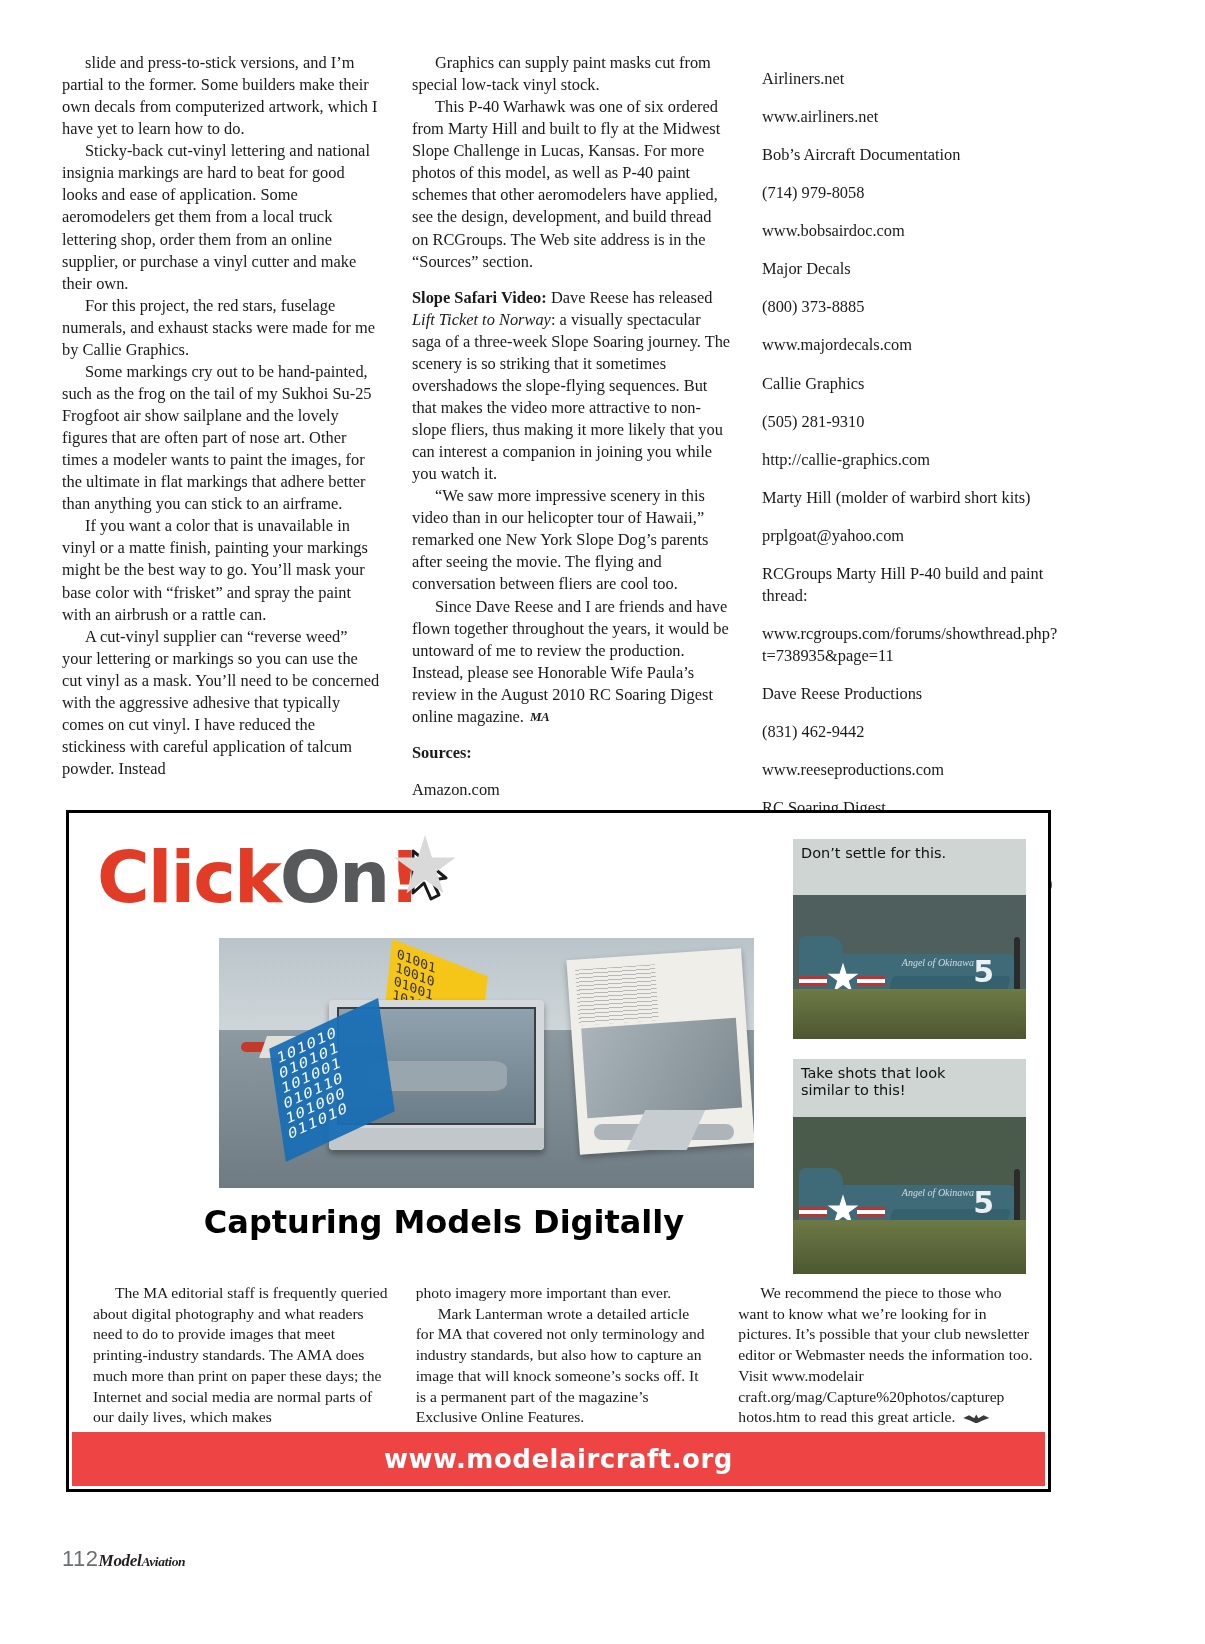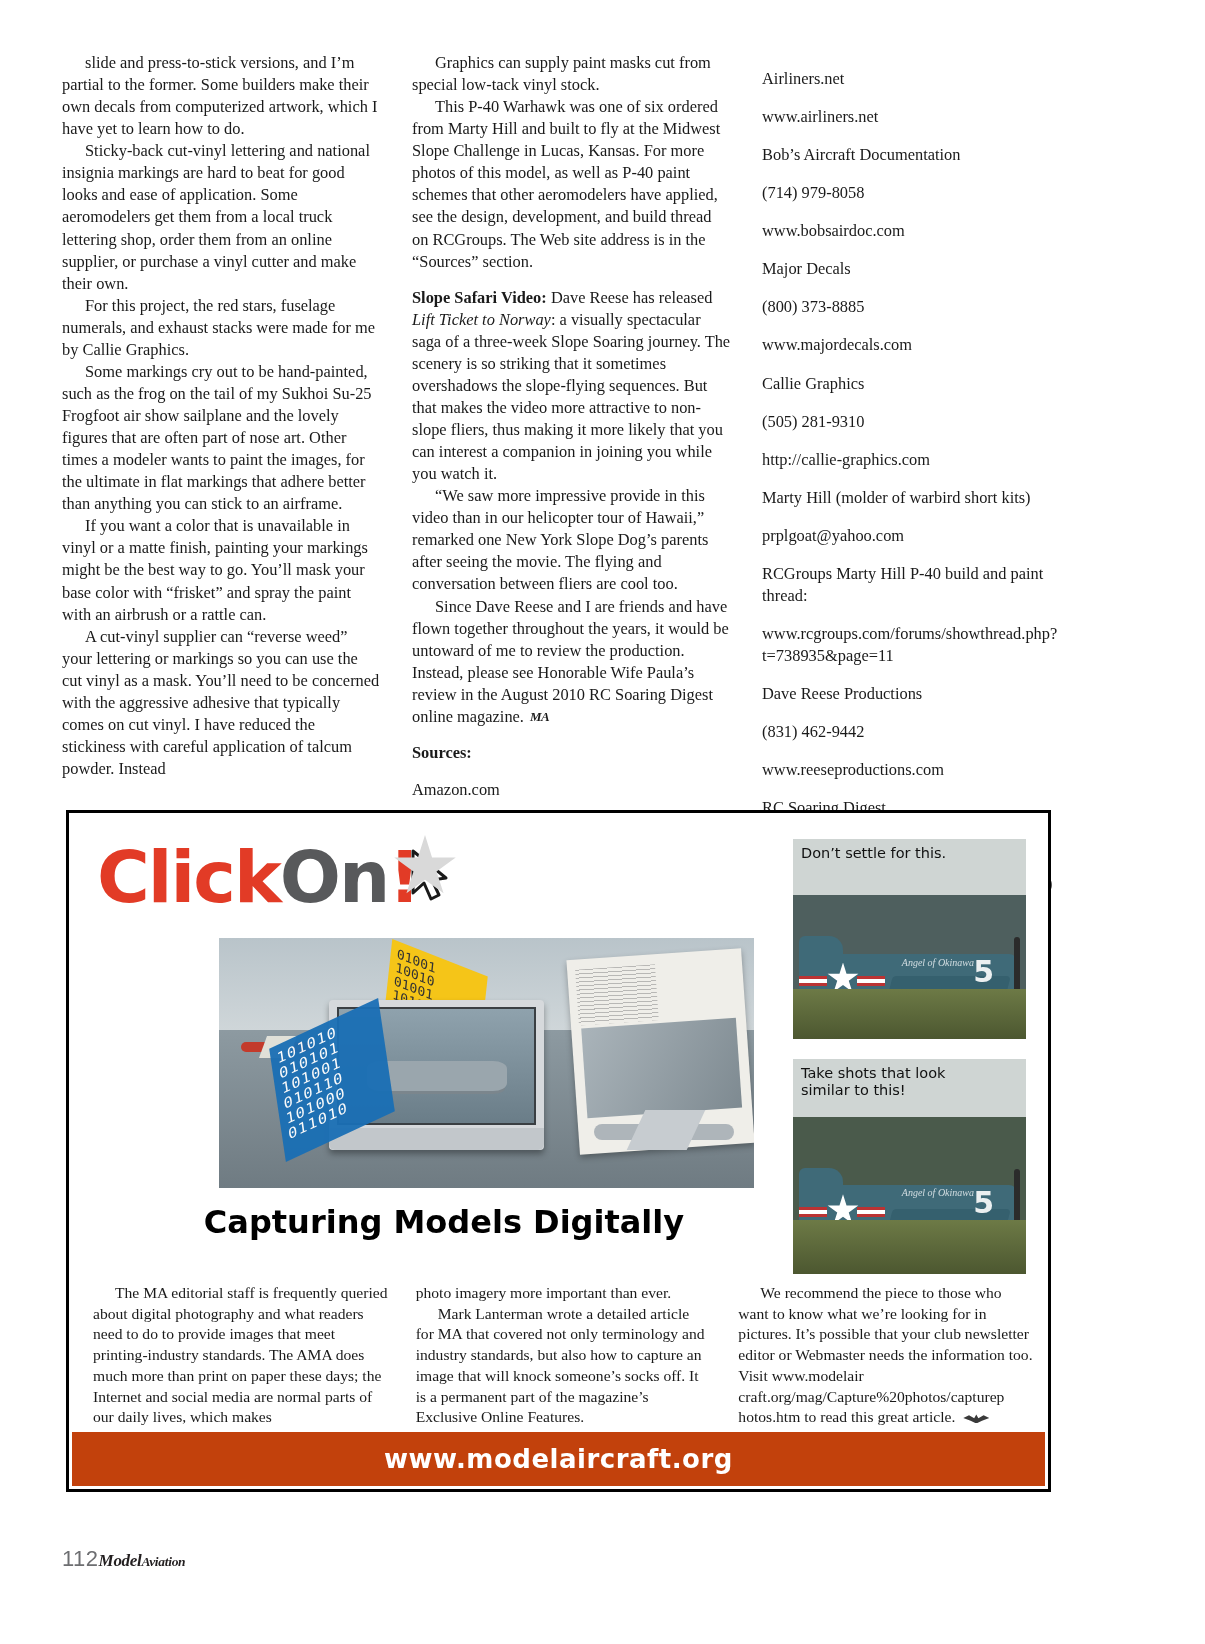--- a/index.html
+++ b/index.html
@@ -399,21 +399,21 @@
     vertical-align: -1px;
   }
 
   
   .red-bar {
     position: absolute;
     left: 3px;
     right: 3px;
     bottom: 3px;
     height: 54px;
-    background: #c2410c;
+    background: #ef4444;
     display: flex;
     align-items: center;
     justify-content: space-around;
   }
   .red-bar a {
     color: #ffffff;
     font-family: "DejaVu Sans", sans-serif;
     font-weight: bold;
     font-size: 26px;
     letter-spacing: 0.5px;
@@ -463,21 +463,21 @@
     </div>
 
     <div class="col">
       <p>Graphics can supply paint masks cut from special low-tack vinyl stock.</p>
       <p>This P-40 Warhawk was one of six ordered from Marty Hill and built to fly at the Midwest Slope Challenge in Lucas, Kansas. For more photos of this model, as well as P-40 paint schemes that other aeromodelers have applied, see the design, development, and build thread on RCGroups. The Web site address is in the “Sources” section.</p>
 
       <p class="noindent" style="margin-top:14px;">
         <span class="lead-label">Slope Safari Video:</span><span> Dave Reese has released </span><span class="ital">Lift Ticket to Norway</span><span>: a visually spectacular saga of a three-week Slope Soaring journey. The scenery is so striking that it sometimes overshadows the slope-flying sequences. But that makes the video more attractive to non-slope fliers, thus making it more likely that you can interest a companion in joining you while you watch it.</span>
       </p>
 
-      <p>“We saw more impressive provide in this video than in our helicopter tour of Hawaii,” remarked one New York Slope Dog’s parents after seeing the movie. The flying and conversation between fliers are cool too.</p>
+      <p>“We saw more impressive scenery in this video than in our helicopter tour of Hawaii,” remarked one New York Slope Dog’s parents after seeing the movie. The flying and conversation between fliers are cool too.</p>
       <p>
         <span>Since Dave Reese and I are friends and have flown together throughout the years, it would be untoward of me to review the production. Instead, please see Honorable Wife Paula’s review in the August 2010 RC Soaring Digest online magazine.</span><span class="ma-glyph">MA</span>
       </p>
 
       <div class="sources-head">Sources:</div>
 
       <div class="src-block">
         <div>Amazon.com</div>
         <div>www.amazon.com</div>
       </div>

